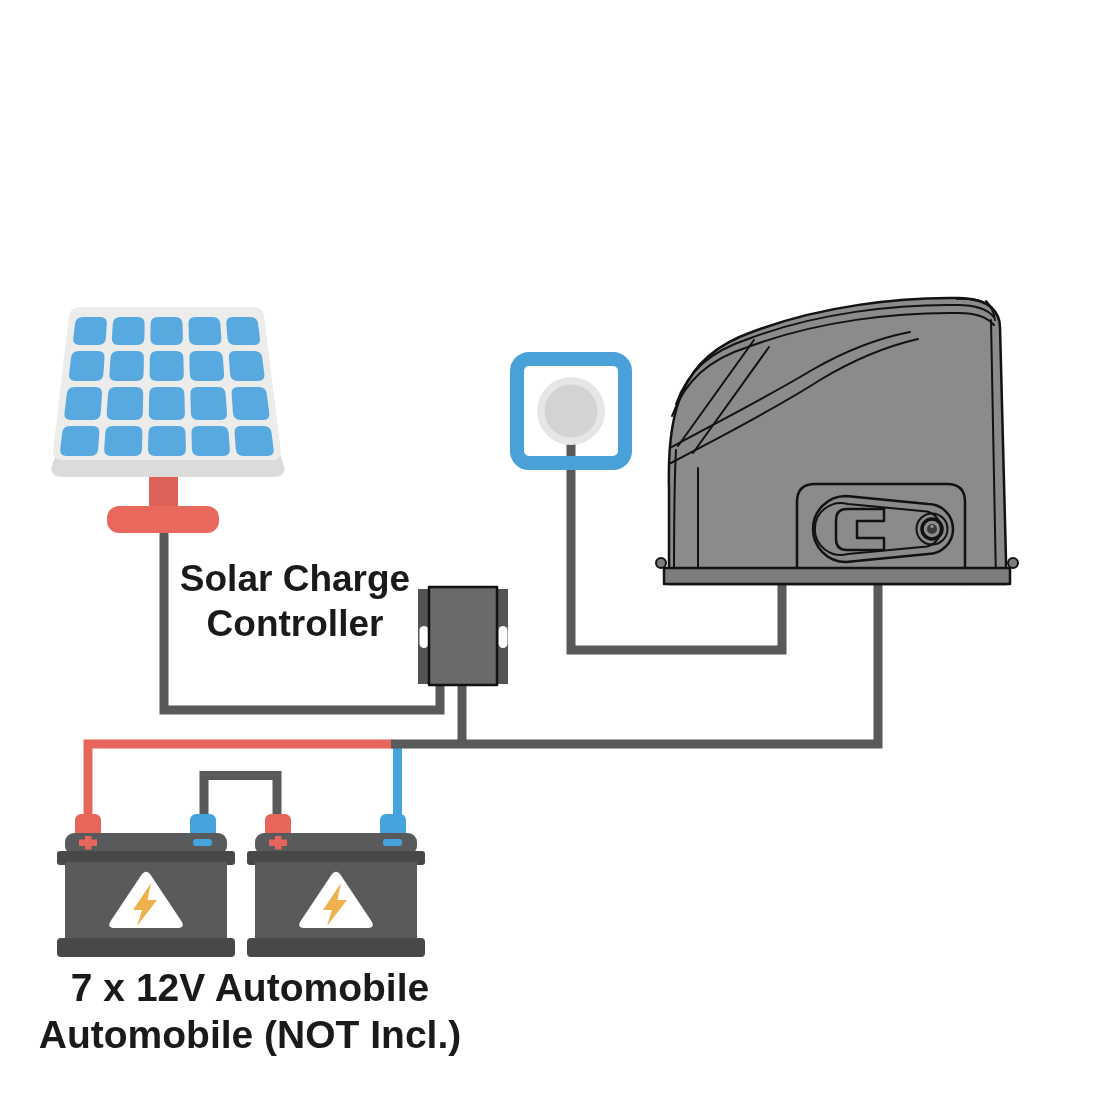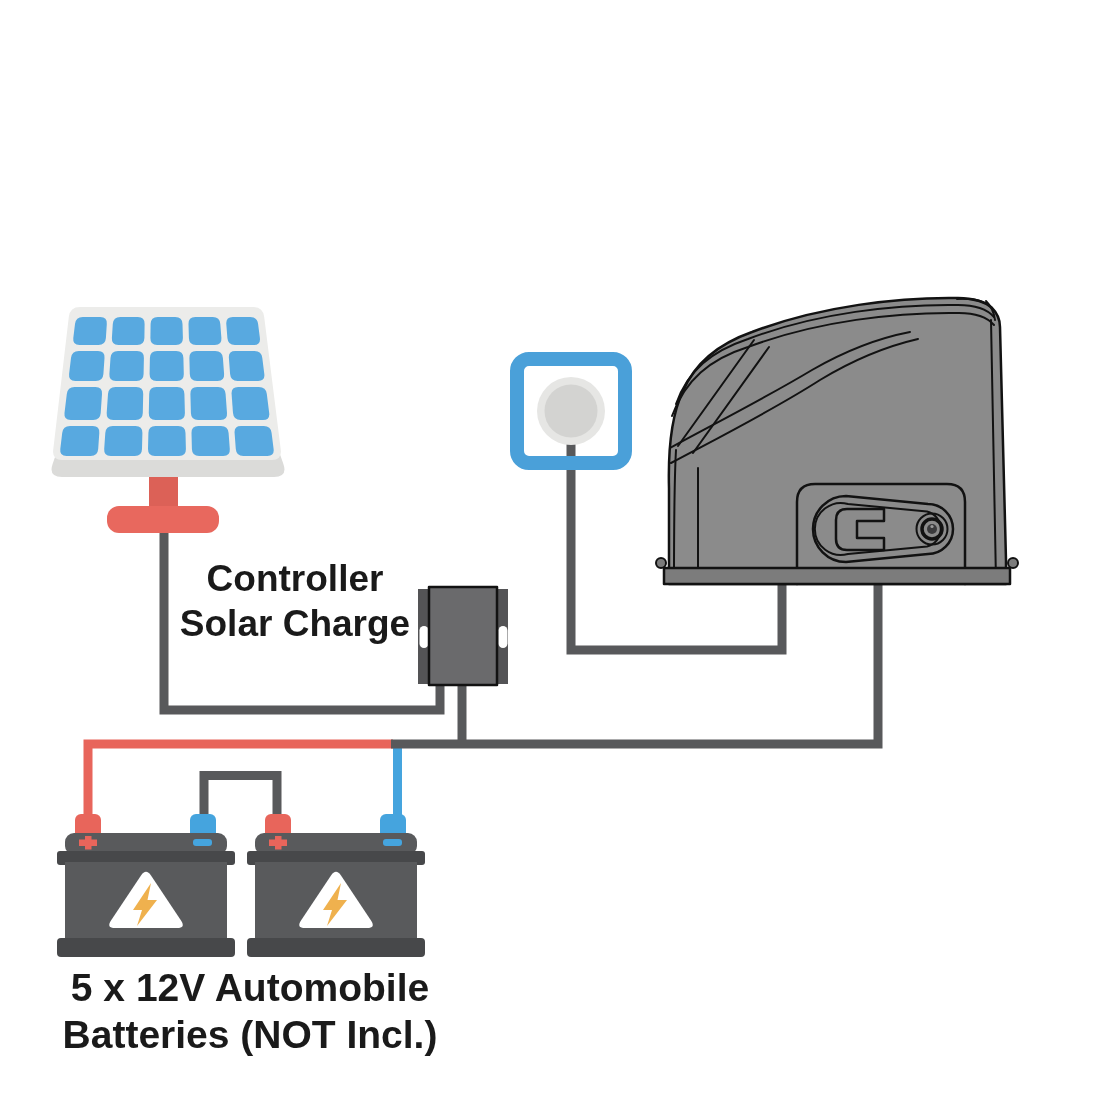--- a/index.html
+++ b/index.html
@@ -153,22 +153,22 @@
     <rect class="f-bat" x="65" y="862" width="162" height="82"></rect>
     <rect class="f-bat-dark" x="57" y="938" width="178" height="19" rx="4"></rect>
     <path class="f-red" d="M 85 836 h 6.5 v 3.5 H 97 v 6.5 h -5.5 v 3.5 H 85 v -3.5 H 79 v -6.5 h 6 Z"></path>
     <rect class="f-blue" x="193" y="839" width="19" height="7" rx="3"></rect>
     <path class="f-white" d="M141.0,875.5 Q146.0,868.0 151.0,875.5 L181.0,920.5 Q186.0,928.0 177.0,928.0 L115.0,928.0 Q106.0,928.0 111.0,920.5 Z"></path>
     <path class="f-bolt" d="M 151 883 L 133 910 L 142 910 L 137 926 L 157 900 L 147.5 900 Z"></path>
   </g>
     </svg>
 
 <div class="label controller-label">
+  <div>Solar Charge</div>
   <div>Controller</div>
-  <div>Solar Charge</div>
 </div>
 
 <div class="label batteries-label">
-  <div>5 x 12V Automobile</div>
-  <div>Batteries (NOT Incl.)</div>
+  <div>7 x 12V Automobile</div>
+  <div>Automobile (NOT Incl.)</div>
 </div>
 
 </div>
 
 </body></html>

